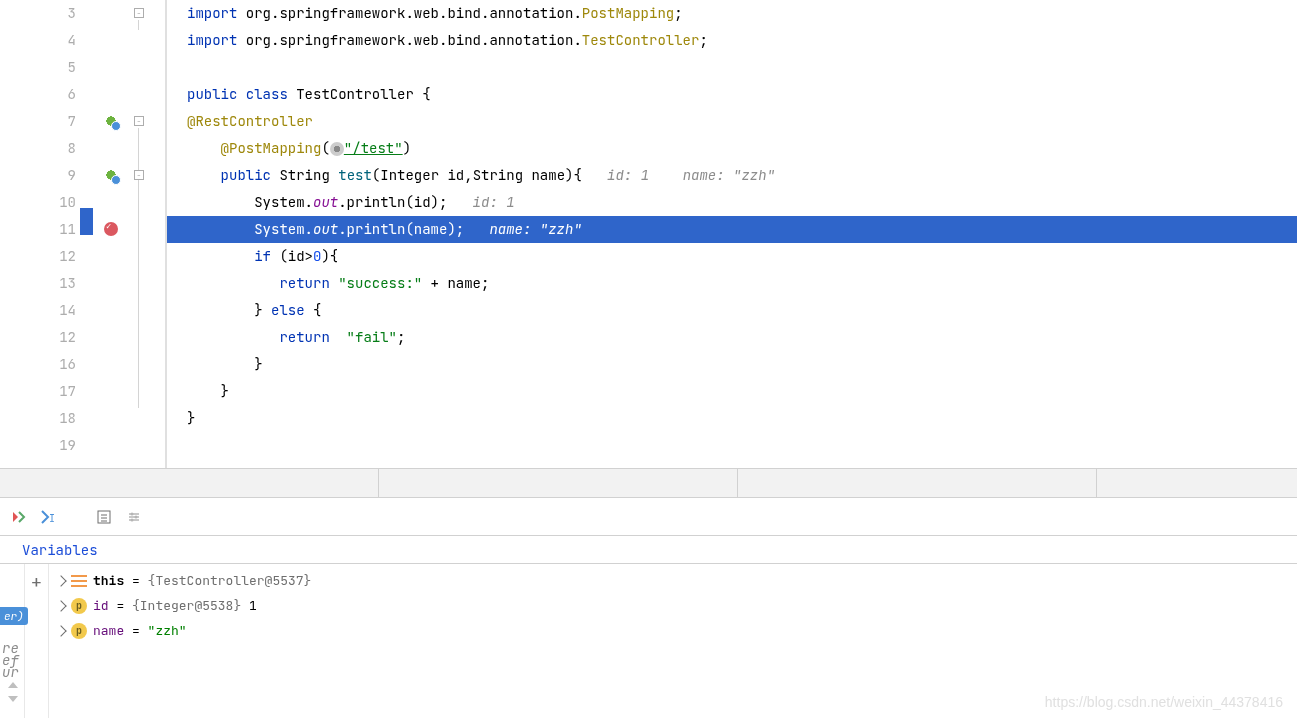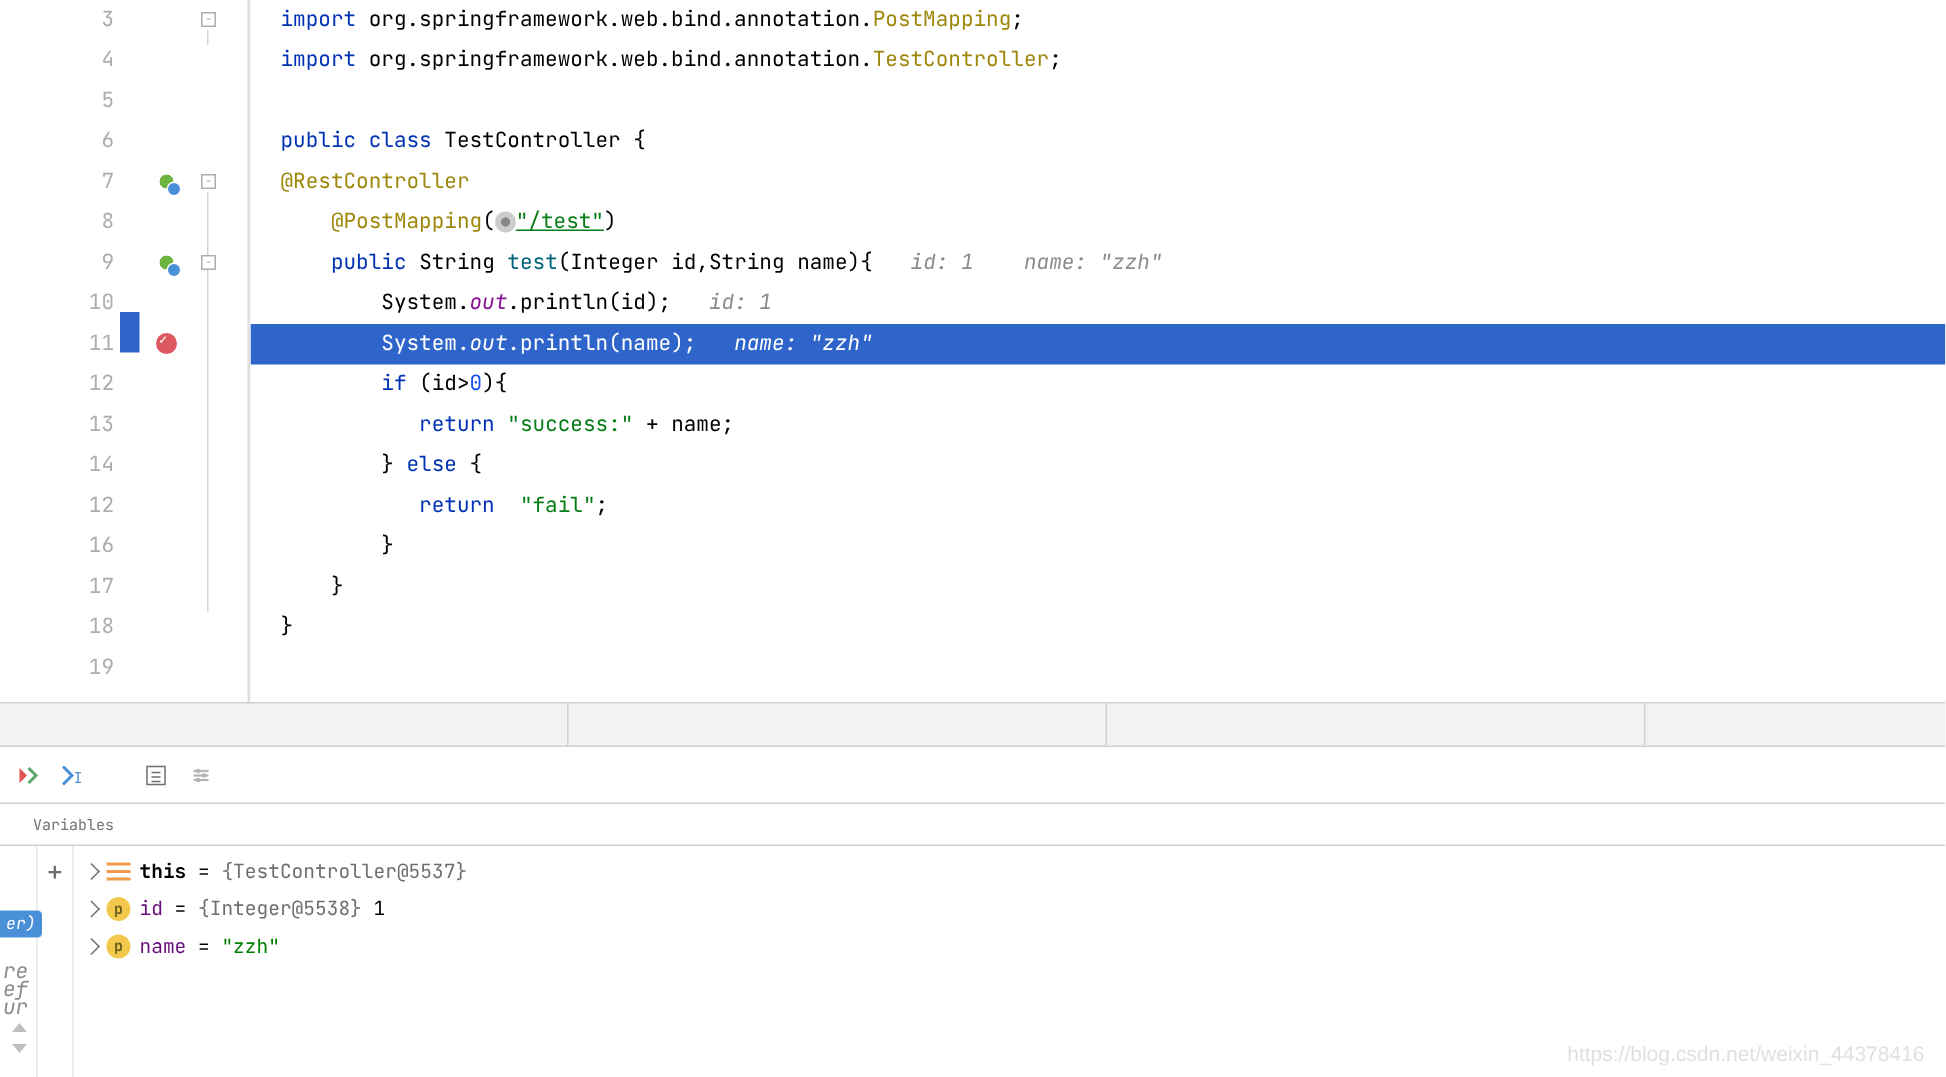--- a/index.html
+++ b/index.html
@@ -26,21 +26,21 @@
 .spring-icon { background:radial-gradient(circle,#6db33f 40%,transparent 42%); border-radius:50%; }
 .spring-icon::after { content:""; position:absolute; right:-2px; bottom:-2px; width:8px; height:8px; background:#4a90d9; border-radius:50%; border:1px solid #fff; }
 .breakpoint-icon { width:14px; height:14px; border-radius:50%; background:#db5860; left:10px; }
 .breakpoint-icon::after { content:"✓"; color:#fff; font-size:9px; position:absolute; left:2px; top:-2px; }
 .fold-mark { position:absolute; width:10px; height:10px; left:4px; border:1px solid #adadad; background:#fff; font-size:8px; line-height:8px; text-align:center; color:#adadad; cursor:pointer; }
 .fold-line { position:absolute; width:1px; background:#d4d4d4; left:8px; }
 .status-bar { height:30px; border-top:1px solid #d1d1d1; border-bottom:1px solid #d1d1d1; background:#f2f2f2; display:flex; }
 .status-seg { border-right:1px solid #d1d1d1; height:100%; }
 .debug-toolbar { height:38px; border-bottom:1px solid #d1d1d1; display:flex; align-items:center; padding-left:8px; gap:10px; background:#fff; }
 .tool-icon { width:20px; height:20px; display:flex; align-items:center; justify-content:center; cursor:pointer; }
-.variables-header { height:28px; border-bottom:1px solid #d1d1d1; padding-left:22px; line-height:28px; font-size:10px; color:#737373; background:#fff; }
+.variables-header { height:28px; border-bottom:1px solid #d1d1d1; padding-left:22px; line-height:28px; font-size:14px; color:#1d4ed8; background:#fff; }
 .variables-body { display:flex; height:154px; background:#fff; }
 .left-strip { width:18px; border-right:1px solid #e8e8e8; position:relative;padding-left:24px; }
 .left-strip2 { width:24px; border-right:1px solid #e8e8e8; display:flex; flex-direction:column; align-items:center; padding-top:6px; }
 .plus-btn { font-size:18px; color:#6e6e6e; cursor:pointer; }
 .var-tree { flex:1; padding:4px 0; font-size:13px; }
 .var-row { height:25px; line-height:25px; display:flex; align-items:center; padding-left:8px; gap:6px; }
 .chevron { width:8px; height:8px; border-right:1.5px solid #6e6e6e; border-bottom:1.5px solid #6e6e6e; transform:rotate(-45deg); cursor:pointer; }
 .var-badge { width:16px; height:16px; border-radius:50%; font-size:10px; font-weight:bold; display:flex; align-items:center; justify-content:center; color:#fff; }
 .badge-p { background:#f2c94c; color:#6b5e1f; }
 .badge-lines { width:16px; height:12px; display:flex; flex-direction:column; justify-content:space-between; }

